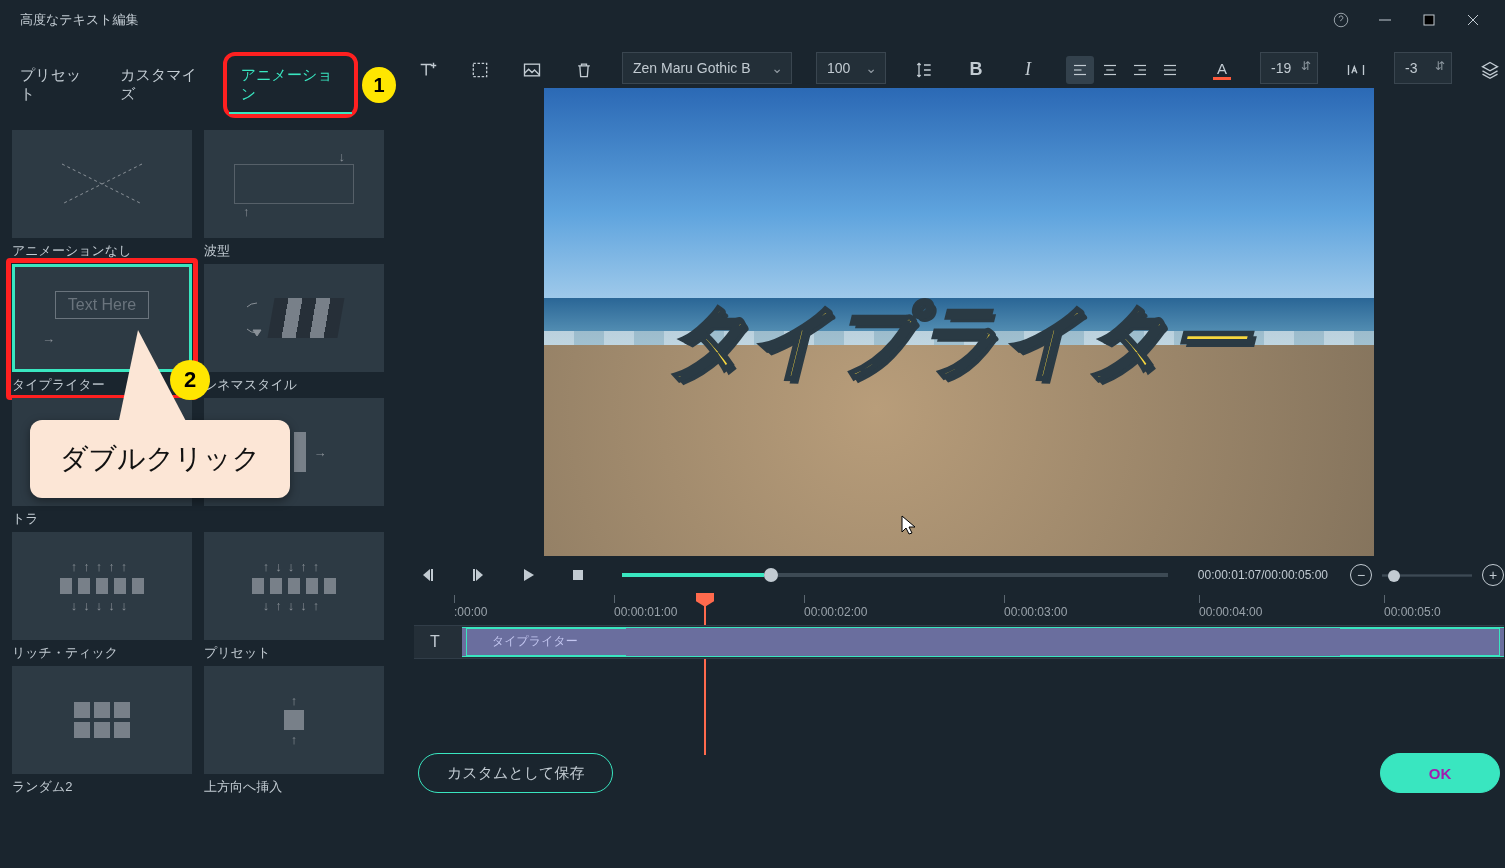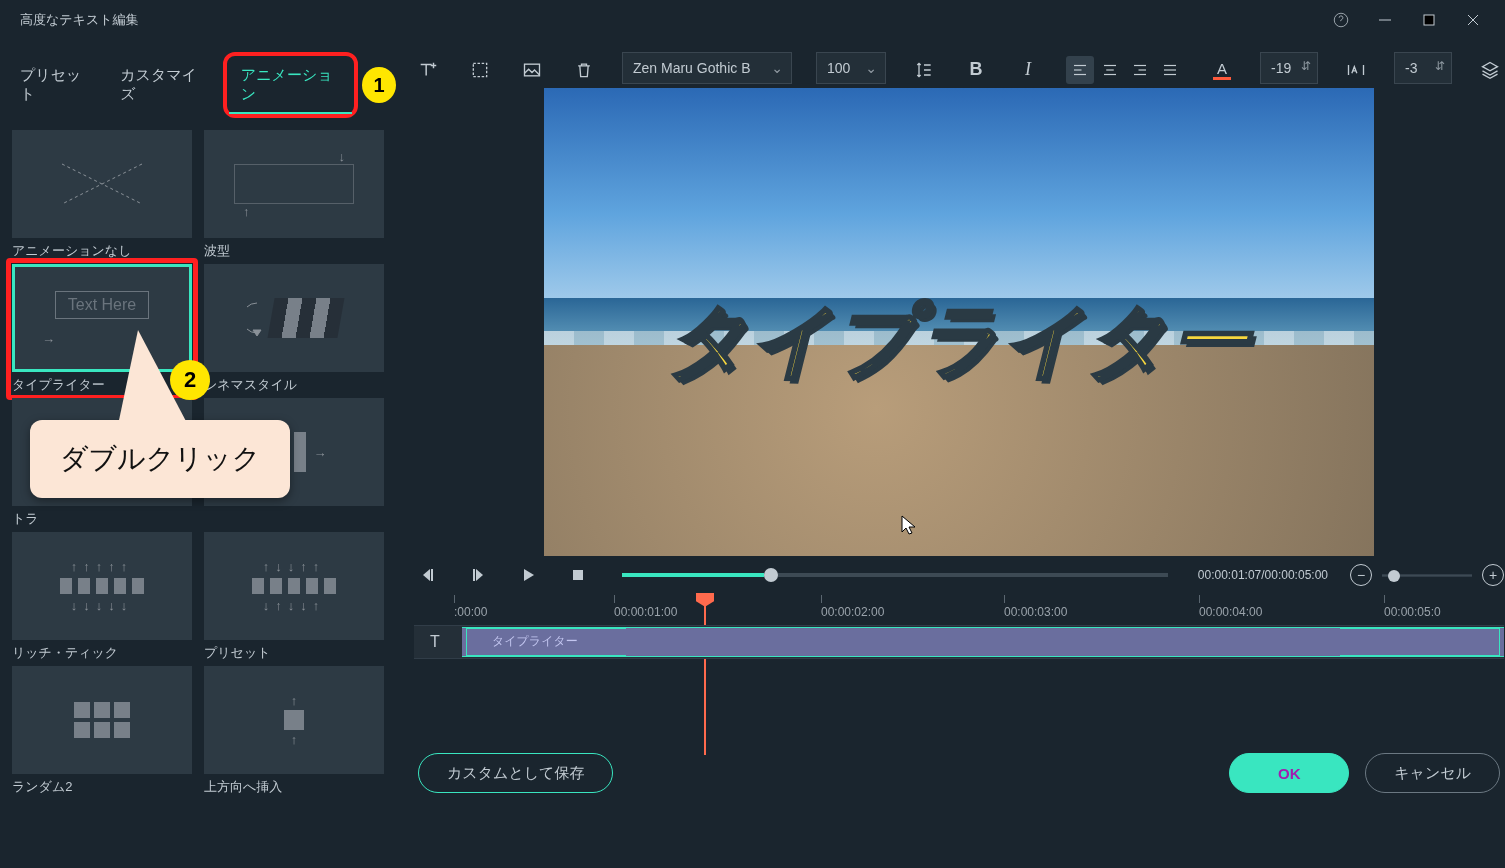--- a/index.html
+++ b/index.html
@@ -508,37 +508,36 @@
             <div class="knob"></div>
           </div>
         <div class="zbtn">+</div>
       </div>
     </div>
 
     <div class="timeline">
       <div class="ruler">
         <div class="tick" style="left:40px"><span>:00:00</span></div>
         <div class="tick" style="left:200px"><span>00:00:01:00</span></div>
-        <div class="tick" style="left:407px"><span>00:00:02:00</span></div>
+        <div class="tick" style="left:390px"><span>00:00:02:00</span></div>
         <div class="tick" style="left:590px"><span>00:00:03:00</span></div>
         <div class="tick" style="left:785px"><span>00:00:04:00</span></div>
         <div class="tick" style="left:970px"><span>00:00:05:0</span></div>
         <div class="playhead" style="left:290px"></div>
       </div>
       <div class="track">
         <div class="icon">T</div>
         <div class="clip" style="left:48px;right:0">
           <div class="handle-l" style="left:4px;width:160px"></div>
           <span style="margin-left:20px">タイプライター</span>
           <div class="handle-r" style="right:4px;width:160px"></div>
         </div>
       </div>
       <div style="height:70px"></div>
     </div>
 
     <div class="footer">
       <div class="btn btn-outline">カスタムとして保存</div>
       <div class="spacer"></div>
       <div class="btn btn-primary">OK</div>
-      <div class="btn btn-secondary">キャンセル</div>
     </div>
   </div>
 </div>
 
 </body></html>

